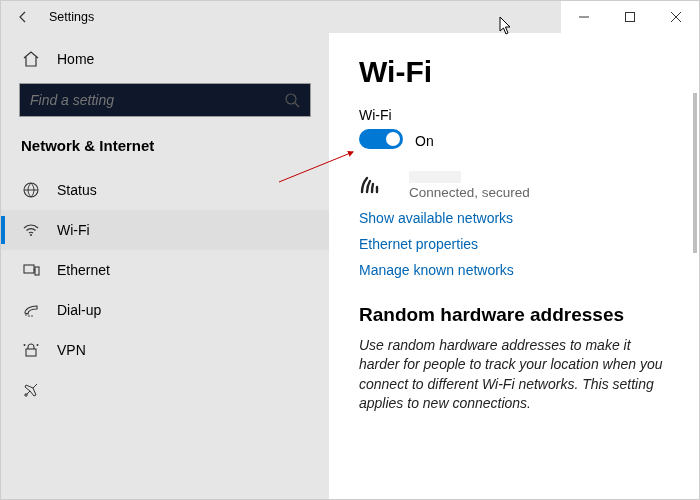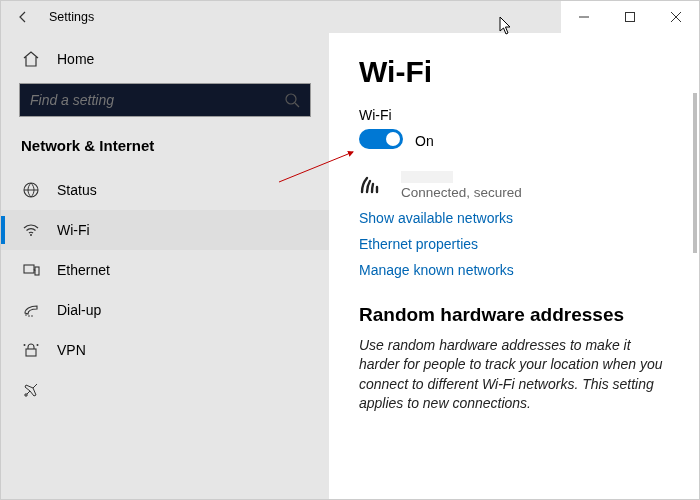--- a/index.html
+++ b/index.html
@@ -125,20 +125,21 @@
     content:"";
     position:absolute;
     right:3px; top:3px;
     width:14px; height:14px;
     border-radius:50%;
     background:#fff;
   }
   .net-row {
     display:flex; align-items:center;
     margin-bottom:10px;
+    gap:8px;
   }
   .net-row .nicon { margin-right:14px; }
   .net-info .name-blank {
     width:52px; height:12px;
     background:#f2f2f2;
     margin-bottom:2px;
   }
   .net-info .sub { color:#666; font-size:13.5px; }
   .link {
     color:#0066b4;

